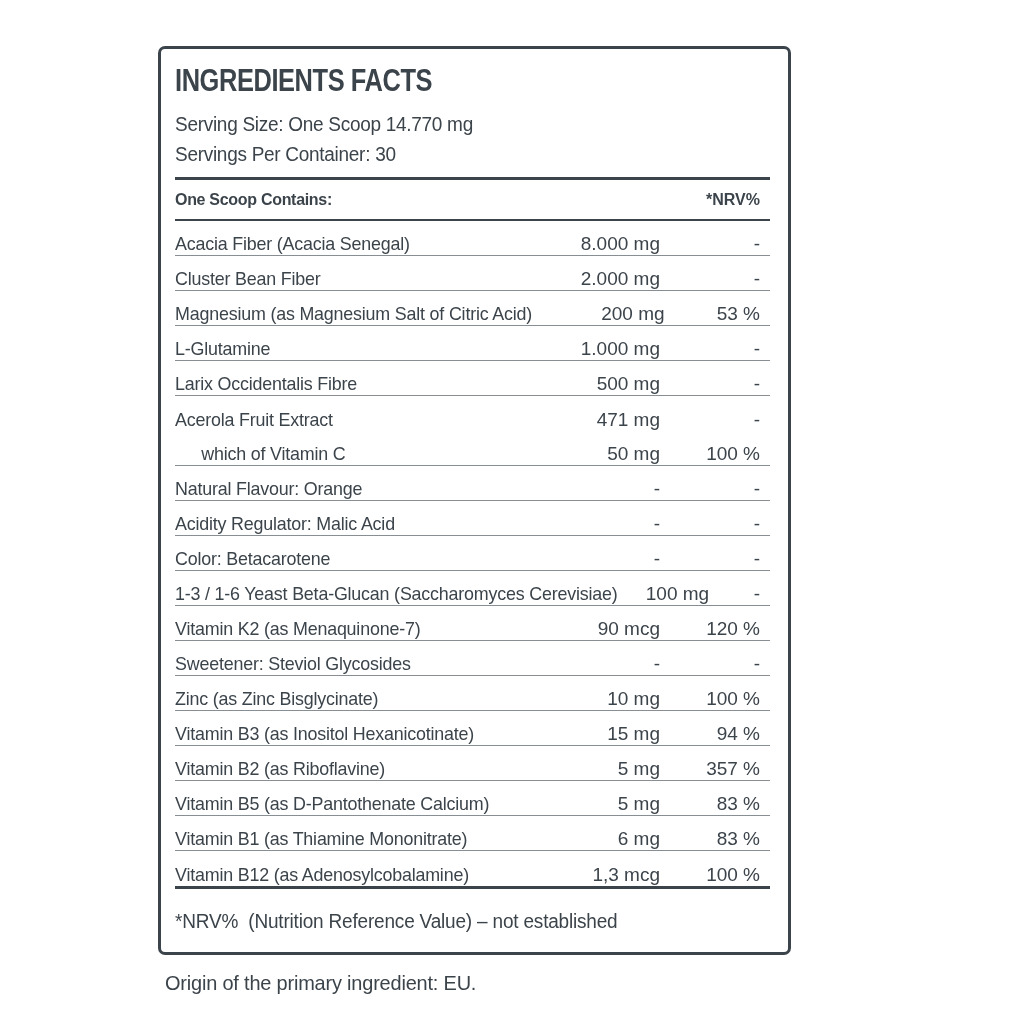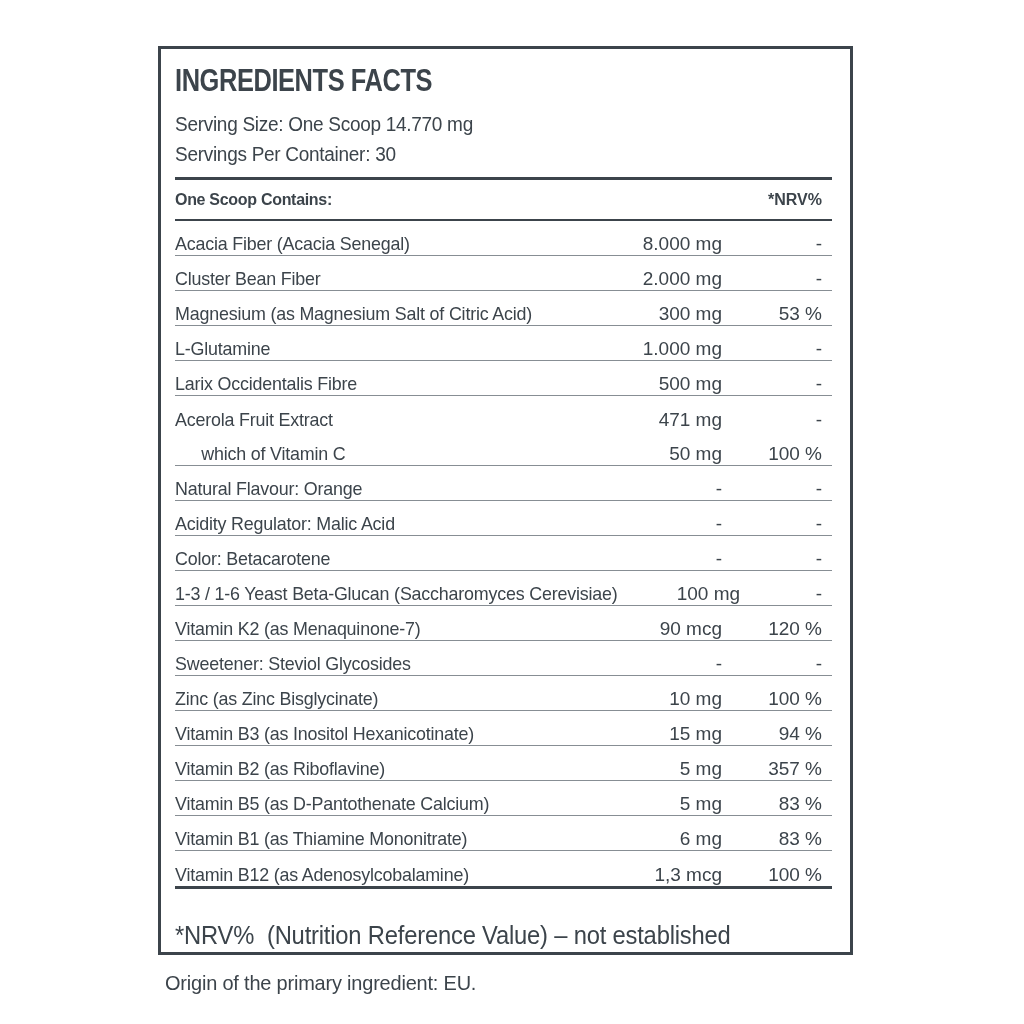--- a/index.html
+++ b/index.html
@@ -14,23 +14,23 @@
     background: var(--background);
     font-family: "Liberation Sans", "DejaVu Sans", sans-serif;
     color: var(--text);
     overflow: hidden;
   }
   .page { position: relative; width: 1024px; height: 1024px; }
 
   .panel {
     position: absolute;
     left: 158px; top: 46px;
-    width: 695px; height: 909px;
+    width: 633px; height: 909px;
     border: 3px solid var(--thick-rule);
-    border-radius: 0;
+    border-radius: 7px;
     background: var(--background);
     padding: 10px 18px 8px 14px;
   }
 
   .panel-title {
     margin-top: 4px;
     font-size: 31px;
     font-weight: bold;
     letter-spacing: -0.5px;
     transform: scaleX(0.82);
@@ -80,25 +80,24 @@
     letter-spacing: -0.2px;
     transform: scaleX(0.94);
     transform-origin: left center;
   }
   .row.sub .cell-name { padding-left: 28px; }
   .row .cell-amount { width: 115px; text-align: right; white-space: nowrap; }
   .row .cell-nrv { width: 110px; text-align: right; padding-right: 10px; white-space: nowrap; }
 
   .footnote {
     display: flex;
-    align-items: flex-start;
+    align-items: flex-end;
     height: 44px;
-    font-size: 25px;
+    font-size: 20px;
     letter-spacing: -0.2px;
-    margin-top: 32px;
   }
   .footnote-text {
     transform: scaleX(0.95);
     transform-origin: left center;
     white-space: nowrap;
   }
 
   .origin-note {
     position: absolute;
     left: 165px; top: 971px;
@@ -138,21 +137,21 @@
   </div>
 
   <div class="row">
     <div class="cell-name">Cluster Bean Fiber</div>
     <div class="cell-amount">2.000 mg</div>
     <div class="cell-nrv">-</div>
   </div>
 
   <div class="row">
     <div class="cell-name">Magnesium (as Magnesium Salt of Citric Acid)</div>
-    <div class="cell-amount">300 mg</div>
+    <div class="cell-amount">200 mg</div>
     <div class="cell-nrv">53 %</div>
   </div>
 
   <div class="row">
     <div class="cell-name">L-Glutamine</div>
     <div class="cell-amount">1.000 mg</div>
     <div class="cell-nrv">-</div>
   </div>
 
   <div class="row">

